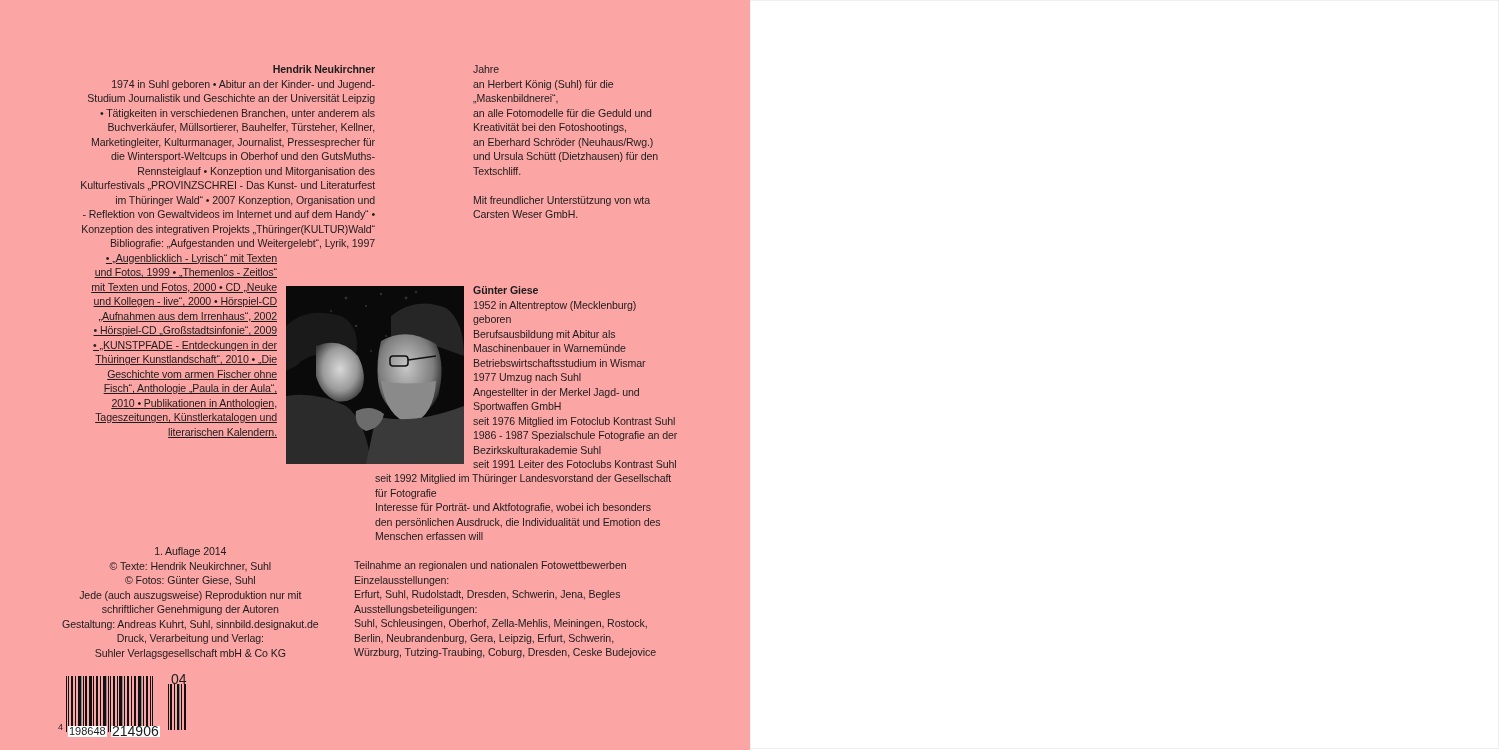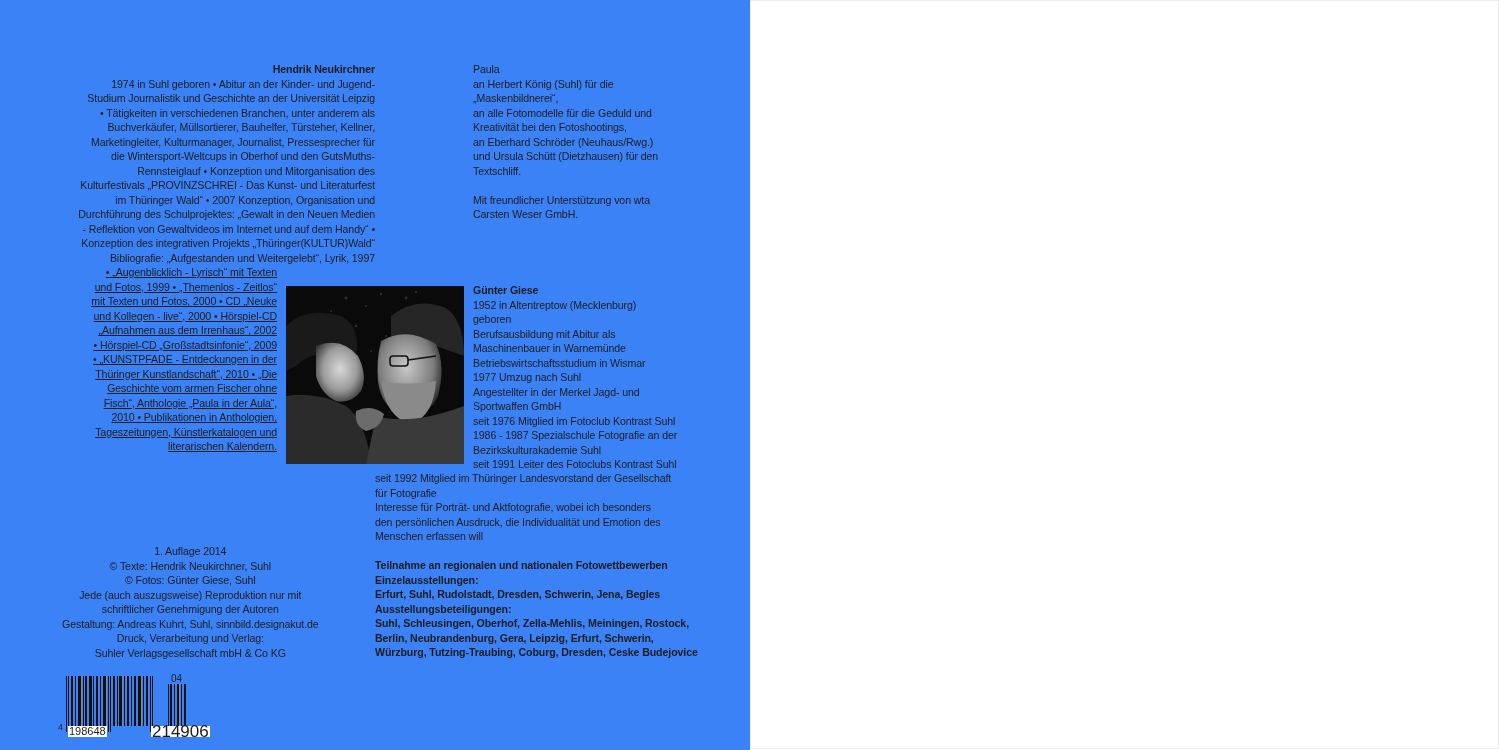--- a/index.html
+++ b/index.html
@@ -2,21 +2,21 @@
 <html><head>
 <meta charset="utf-8">
 <style>
   html, body { margin: 0; padding: 0; }
   body {
     width: 1500px; height: 750px; position: relative; overflow: hidden;
     background: #ffffff;
     font-family: "Liberation Sans", "DejaVu Sans", sans-serif;
     color: #1c1c1c;
   }
-  .page-left { position: absolute; left: 0; top: 0; width: 750px; height: 750px; background: #3b82f6; }
+  .page-left { position: absolute; left: 0; top: 0; width: 750px; height: 750px; background: #fca5a5; }
   .page-right {
     position: absolute; left: 750px; top: 0; width: 749px; height: 749px; background: #fff;
     border-top: 1px solid #eeeeee; border-left: 1px solid #f2f2f2; border-bottom: 1px solid #eeeeee; border-right: 1px solid #eeeeee;
     box-sizing: border-box;
   }
   .txt { font-size: 10.6px; line-height: 14.5px; letter-spacing: -0.1px; white-space: nowrap; }
   .line { display: block; }
   .bold { font-weight: bold; }
 
   
@@ -29,21 +29,21 @@
     background: #0b0b0b; overflow: hidden;
   }
 
   
   .thanks { position: absolute; left: 473px; top: 62px; }
 
   
   .bio-gg { position: absolute; left: 473px; top: 283px; }
   .bio-gg-wide { position: absolute; left: 375px; top: 471px; }
 
-  .exhib { position: absolute; left: 375px; top: 558px; font-weight: bold; }
+  .exhib { position: absolute; left: 354px; top: 558px; }
 
   .imprint { position: absolute; left: 62px; top: 544px; text-align: center; }
 
   .barcode { position: absolute; left: 62px; top: 676px; width: 130px; height: 62px; }
 </style>
 </head>
 <body>
 
 <div class="page-left">
 
@@ -51,21 +51,20 @@
     <span class="line bold">Hendrik Neukirchner</span>
     <span class="line">1974 in Suhl geboren • Abitur an der Kinder- und Jugend-</span>
     <span class="line">Studium Journalistik und Geschichte an der Universität Leipzig</span>
     <span class="line">• Tätigkeiten in verschiedenen Branchen, unter anderem als</span>
     <span class="line">Buchverkäufer, Müllsortierer, Bauhelfer, Türsteher, Kellner,</span>
     <span class="line">Marketingleiter, Kulturmanager, Journalist, Pressesprecher für</span>
     <span class="line">die Wintersport-Weltcups in Oberhof und den GutsMuths-</span>
     <span class="line">Rennsteiglauf • Konzeption und Mitorganisation des</span>
     <span class="line">Kulturfestivals „PROVINZSCHREI - Das Kunst- und Literaturfest</span>
     <span class="line">im Thüringer Wald“ • 2007 Konzeption, Organisation und</span>
-    <span class="line">Durchführung des Schulprojektes: „Gewalt in den Neuen Medien</span>
     <span class="line">- Reflektion von Gewaltvideos im Internet und auf dem Handy“ •</span>
     <span class="line">Konzeption des integrativen Projekts „Thüringer(KULTUR)Wald“</span>
     <span class="line">Bibliografie: „Aufgestanden und Weitergelebt“, Lyrik, 1997</span>
     <span class="narrow">
       <span class="line">• „Augenblicklich - Lyrisch“ mit Texten</span>
       <span class="line">und Fotos, 1999 • „Themenlos - Zeitlos“</span>
       <span class="line">mit Texten und Fotos, 2000 • CD „Neuke</span>
       <span class="line">und Kollegen - live“, 2000 • Hörspiel-CD</span>
       <span class="line">„Aufnahmen aus dem Irrenhaus“, 2002</span>
       <span class="line">• Hörspiel-CD „Großstadtsinfonie“, 2009</span>
@@ -123,21 +122,21 @@
       <rect x="104" y="70" width="18" height="10" rx="3" fill="none" stroke="#111" stroke-width="1.6"></rect>
       <line x1="122" y1="74" x2="150" y2="70" stroke="#111" stroke-width="1.4"></line>
 
       <path d="M90 130 Q125 140 178 120 L178 178 L80 178 Z" fill="#3a3a3a"></path>
 
       <path d="M70 125 Q85 118 98 128 Q95 142 80 145 Q68 140 70 125 Z" fill="#6c6c6c"></path>
     </svg>
   </div>
 
   <div class="thanks txt">
-    <span class="line">Paula</span>
+    <span class="line">Jahre</span>
     <span class="line">an Herbert König (Suhl) für die</span>
     <span class="line">„Maskenbildnerei“,</span>
     <span class="line">an alle Fotomodelle für die Geduld und</span>
     <span class="line">Kreativität bei den Fotoshootings,</span>
     <span class="line">an Eberhard Schröder (Neuhaus/Rwg.)</span>
     <span class="line">und Ursula Schütt (Dietzhausen) für den</span>
     <span class="line">Textschliff.</span>
     <span class="line">&nbsp;</span>
     <span class="line">Mit freundlicher Unterstützung von wta</span>
     <span class="line">Carsten Weser GmbH.</span>
@@ -227,18 +226,18 @@
       <g fill="#888">
         <rect x="19" y="0" width="1" height="50"></rect>
           <rect x="44" y="0" width="1" height="50"></rect>
         <rect x="60" y="0" width="1" height="50"></rect>
           <rect x="79" y="0" width="1" height="50"></rect>
         <rect x="117" y="8" width="1" height="46"></rect>
       </g>
     </svg>
     <span style="position:absolute;left:-4px;top:46px;font-size:9px;line-height:10px;">4</span>
     <span style="position:absolute;left:6px;top:50px;font-size:11px;line-height:11px;background:#fff;padding:0 1px;">198648</span>
-    <span style="position:absolute;left:49px;top:50px;font-size:17px;line-height:11px;background:#fff;padding:0 1px;margin-left:40px;">214906</span>
-    <span style="position:absolute;left:109px;top:-2px;font-size:10px;line-height:10px;text-align:center;">04</span>
+    <span style="position:absolute;left:49px;top:50px;font-size:14px;line-height:11px;background:#fff;padding:0 1px;">214906</span>
+    <span style="position:absolute;left:109px;top:-2px;font-size:14px;line-height:10px;text-align:center;">04</span>
   </div>
 </div>
 
 <div class="page-right"></div>
 
 </body></html>

